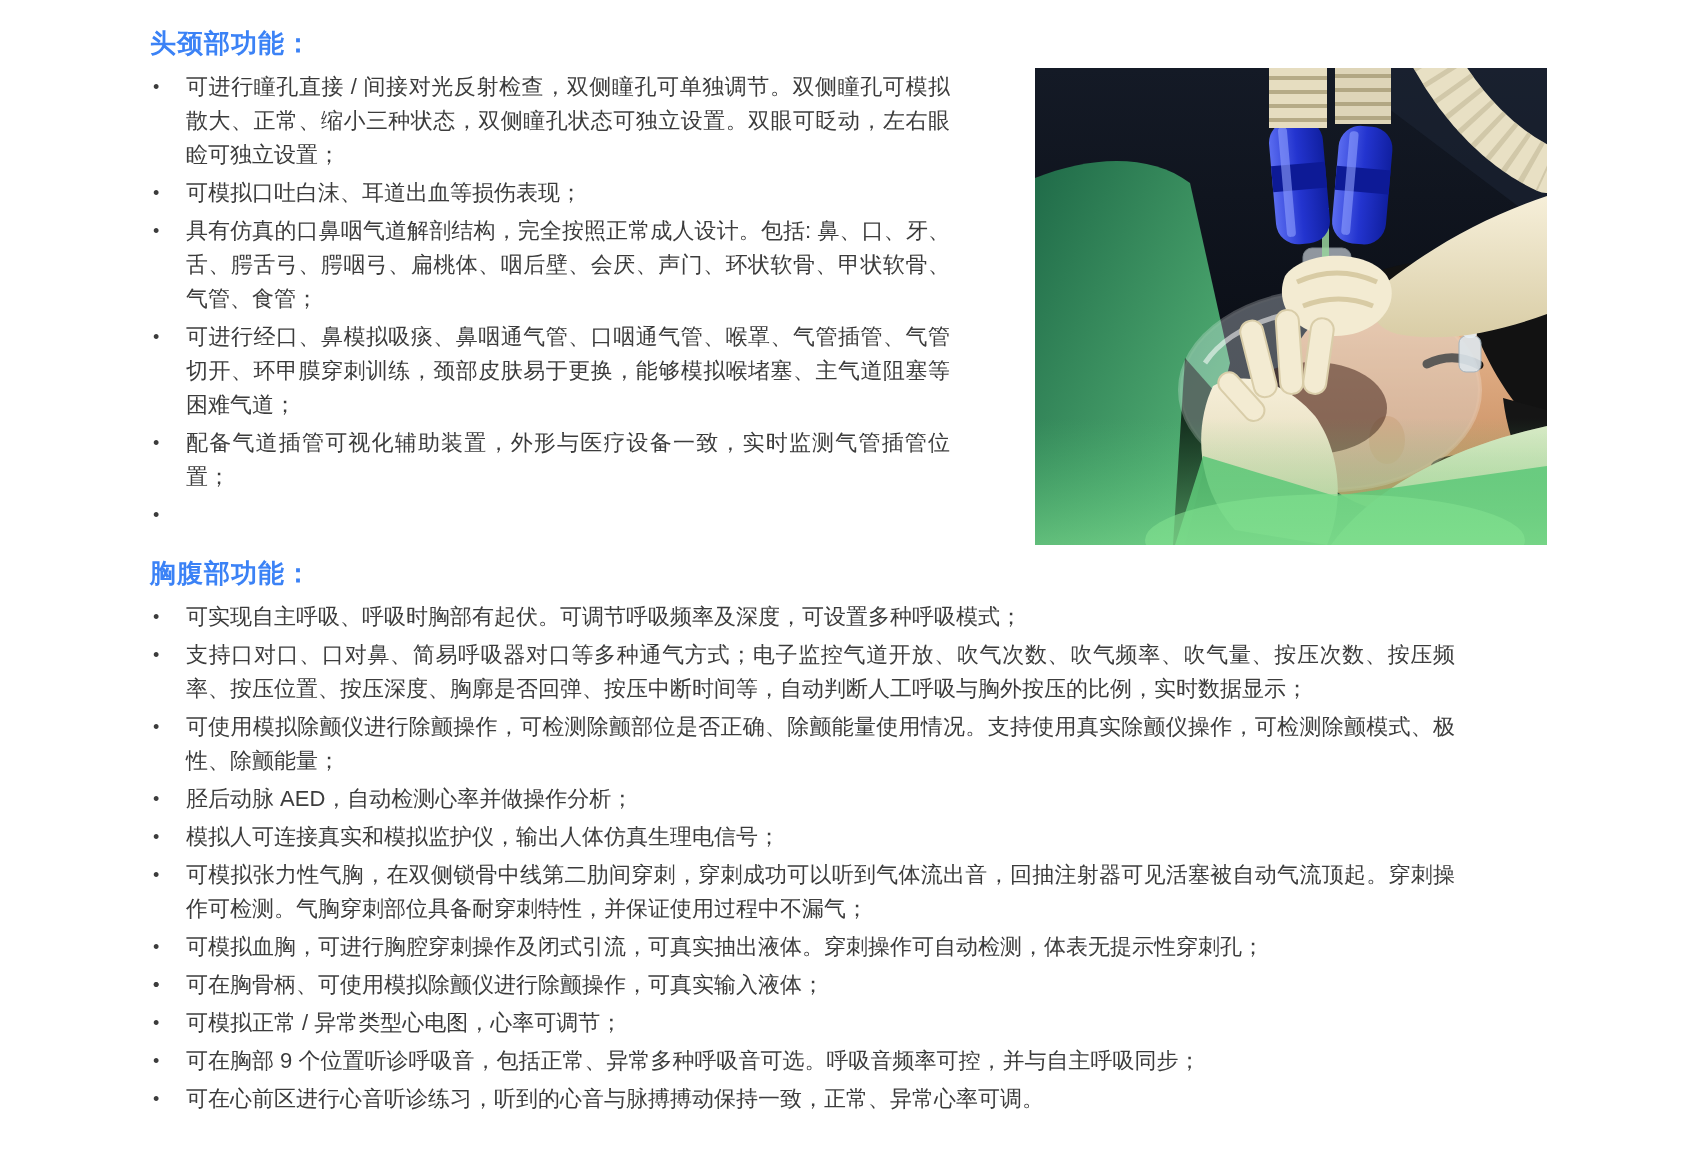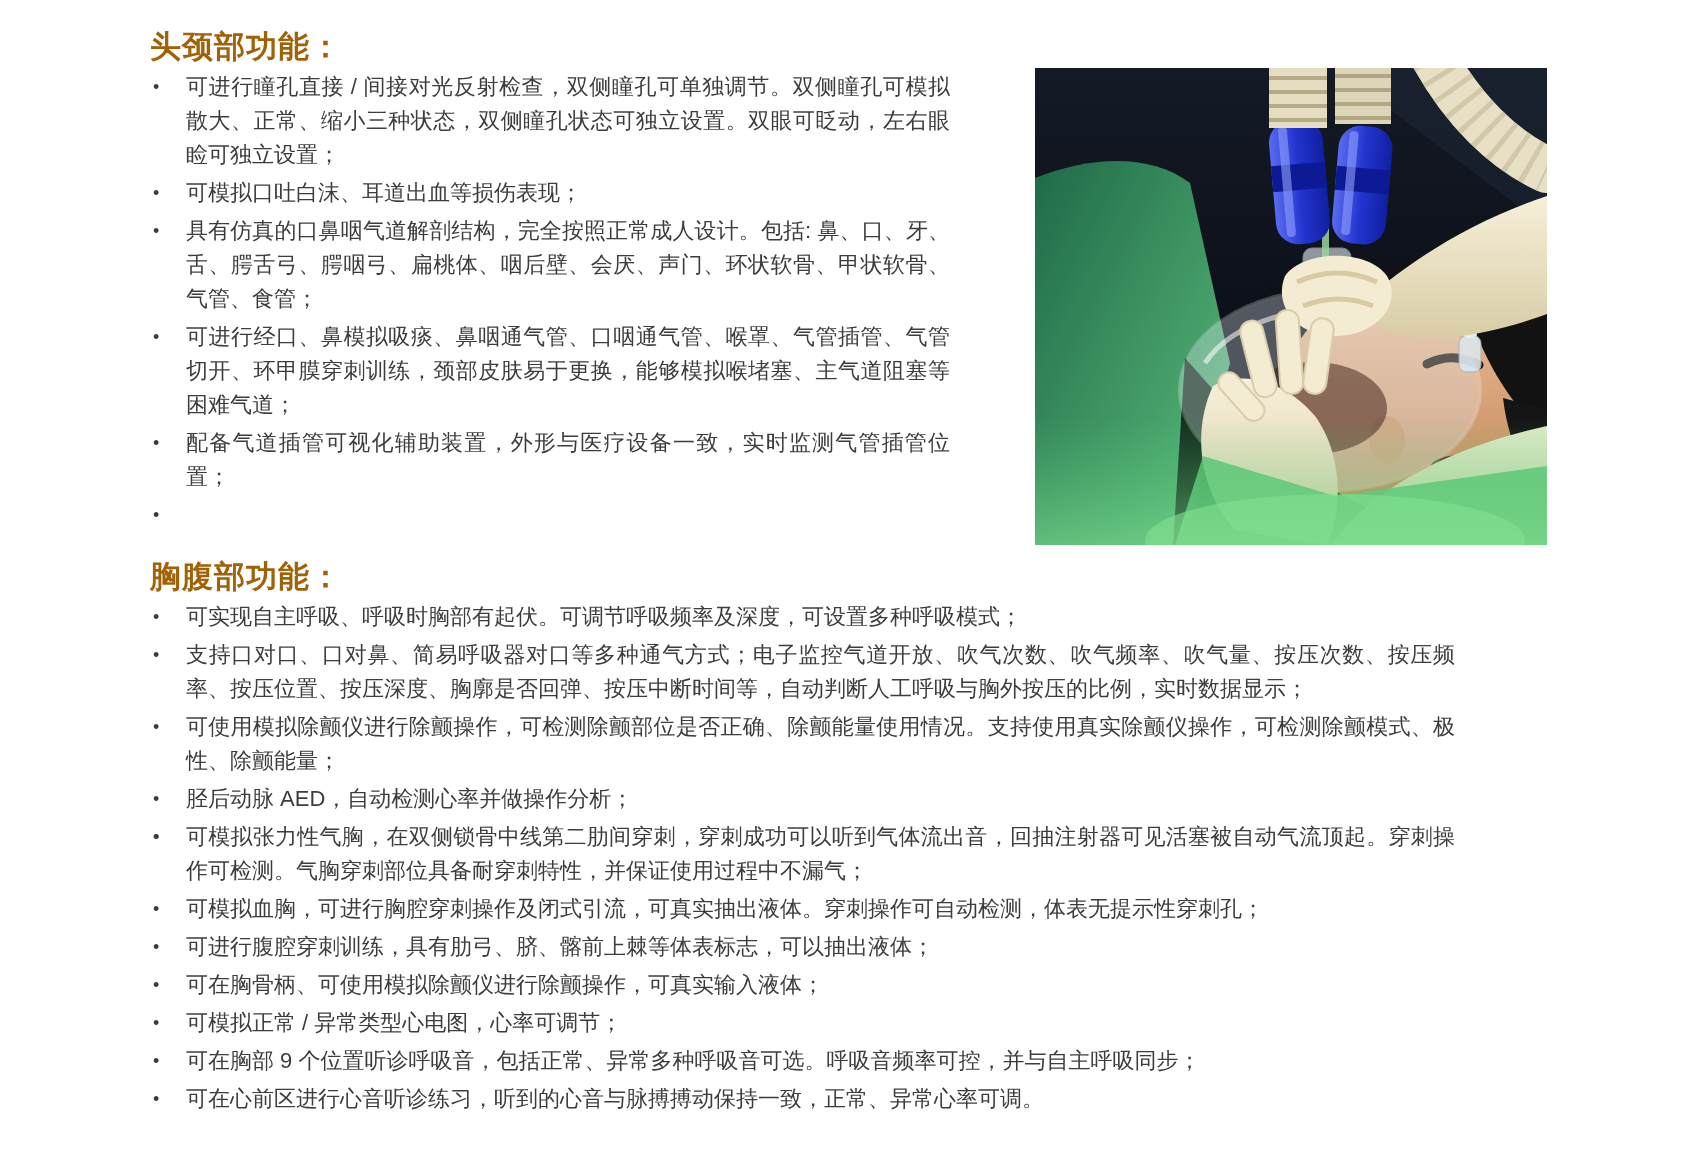--- a/index.html
+++ b/index.html
@@ -8,22 +8,22 @@
     width: 1700px; height: 1167px;
     position: relative;
     font-family: "Liberation Sans", "DejaVu Sans", sans-serif;
     overflow: hidden;
   }
   .page { position: absolute; inset: 0; background: #ffffff; }
 
   h2.sec-heading {
     position: absolute;
     left: 150px;
-    color: #a16207;
-    font-size: 31px;
+    color: #3b82f6;
+    font-size: 26px;
     font-weight: bold;
     letter-spacing: 1px;
   }
   #heading-head { top: 26px; }
   #heading-chest { top: 556px; }
 
   ul.feature-list {
     position: absolute;
     left: 150px;
     list-style: none;
@@ -174,23 +174,23 @@
     </svg>
   </figure>
 
   <h2 class="sec-heading" id="heading-chest">胸腹部功能：</h2>
 
   <ul class="feature-list" id="list-chest">
     <li><span class="dot">•</span><span>可实现自主呼吸、呼吸时胸部有起伏。可调节呼吸频率及深度，可设置多种呼吸模式；</span></li>
     <li><span class="dot">•</span><span>支持口对口、口对鼻、简易呼吸器对口等多种通气方式；电子监控气道开放、吹气次数、吹气频率、吹气量、按压次数、按压频率、按压位置、按压深度、胸廓是否回弹、按压中断时间等，自动判断人工呼吸与胸外按压的比例，实时数据显示；</span></li>
     <li><span class="dot">•</span><span>可使用模拟除颤仪进行除颤操作，可检测除颤部位是否正确、除颤能量使用情况。支持使用真实除颤仪操作，可检测除颤模式、极性、除颤能量；</span></li>
     <li><span class="dot">•</span><span>胫后动脉 AED，自动检测心率并做操作分析；</span></li>
-    <li><span class="dot">•</span></li>
+    <li><span class="dot">•</span><span>模拟人可连接真实和模拟监护仪，输出人体仿真生理电信号；</span></li>
     <li><span class="dot">•</span><span>可模拟张力性气胸，在双侧锁骨中线第二肋间穿刺，穿刺成功可以听到气体流出音，回抽注射器可见活塞被自动气流顶起。穿刺操作可检测。气胸穿刺部位具备耐穿刺特性，并保证使用过程中不漏气；</span></li>
     <li><span class="dot">•</span><span>可模拟血胸，可进行胸腔穿刺操作及闭式引流，可真实抽出液体。穿刺操作可自动检测，体表无提示性穿刺孔；</span></li>
-    <li><span class="dot">•</span><span>可进行腹腔穿刺训练，具有肋弓、脐、髂前上棘等体表标志，可以抽出液体；</span></li>
+    <li><span class="dot">•</span></li>
     <li><span class="dot">•</span><span>可在胸骨柄、可使用模拟除颤仪进行除颤操作，可真实输入液体；</span></li>
     <li><span class="dot">•</span><span>可模拟正常 / 异常类型心电图，心率可调节；</span></li>
     <li><span class="dot">•</span><span>可在胸部 9 个位置听诊呼吸音，包括正常、异常多种呼吸音可选。呼吸音频率可控，并与自主呼吸同步；</span></li>
     <li><span class="dot">•</span><span>可在心前区进行心音听诊练习，听到的心音与脉搏搏动保持一致，正常、异常心率可调。</span></li>
   </ul>
 
 </div>
 
 </body></html>

